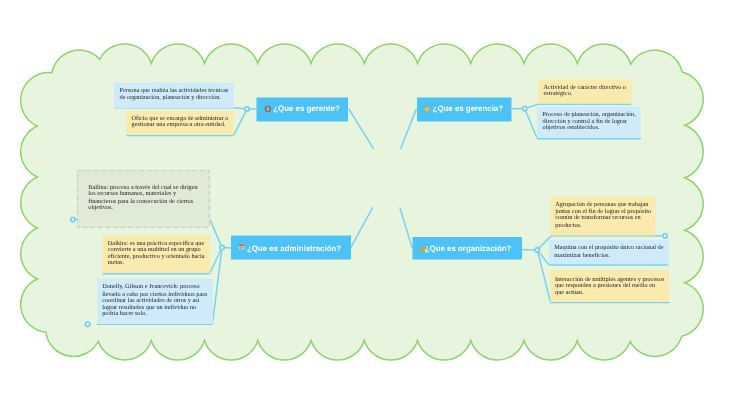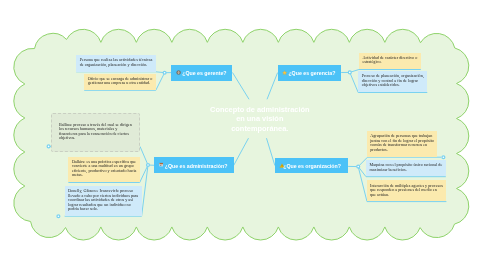--- a/index.html
+++ b/index.html
@@ -168,19 +168,14 @@
     <span class="ic" style="left:3.9px;top:5.5px;width:6.1px;height:5.2px;">
         <svg width="100%" height="100%" viewBox="0 0 16 16" style="display:block">
           <path d="M8 2 L15 13.6 L1 13.6 Z" fill="#F2B705" stroke="#D79A00" stroke-width="0.7" stroke-linejoin="round"></path>
      <path d="M8 5.6 L8 9.6" stroke="#6b4f00" stroke-width="1.2"></path>
      <circle cx="8" cy="11.6" r="0.8" fill="#6b4f00"></circle>
         </svg>
       </span>
     <span class="lb" style="left:8.3px;top:5.7px;">¿Que es organización?</span>
   </div>
 
-  <div class="rootlabel" style="left:189.8px;top:104.6px;width:140px;">
-    <div>Concepto de administración</div>
-    <div>en una visión</div>
-    <div>contemporánea.</div>
-  </div>
 
 </div>
 
 </body></html>

